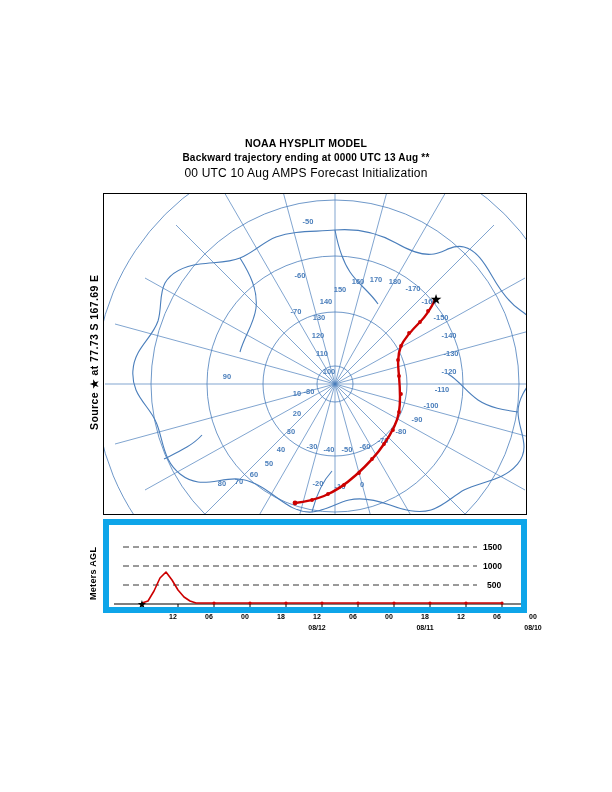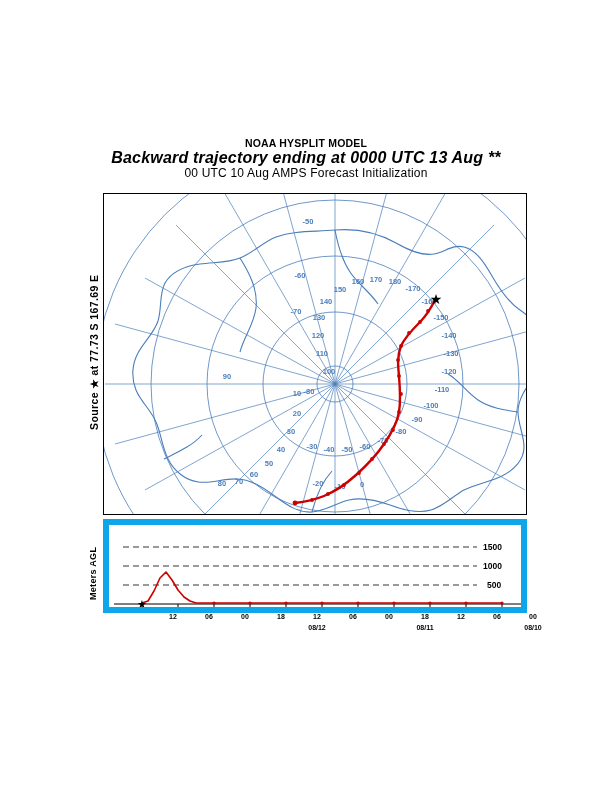--- a/index.html
+++ b/index.html
@@ -30,25 +30,24 @@
     width: 612px;
     text-align: center;
   }
   .title-line1 {
     font-size: 10.5px;
     font-weight: bold;
     letter-spacing: 0.2px;
     line-height: 14px;
   }
   .title-line2 {
-    font-size: 16px;
+    font-size: 10px;
     font-weight: bold;
     letter-spacing: 0.2px;
     line-height: 16px;
-    font-style: italic;
   }
   .title-line3 {
     font-size: 12px;
     line-height: 15px;
     letter-spacing: 0.2px;
   }
 
   
   .vlabel {
     position: absolute;

